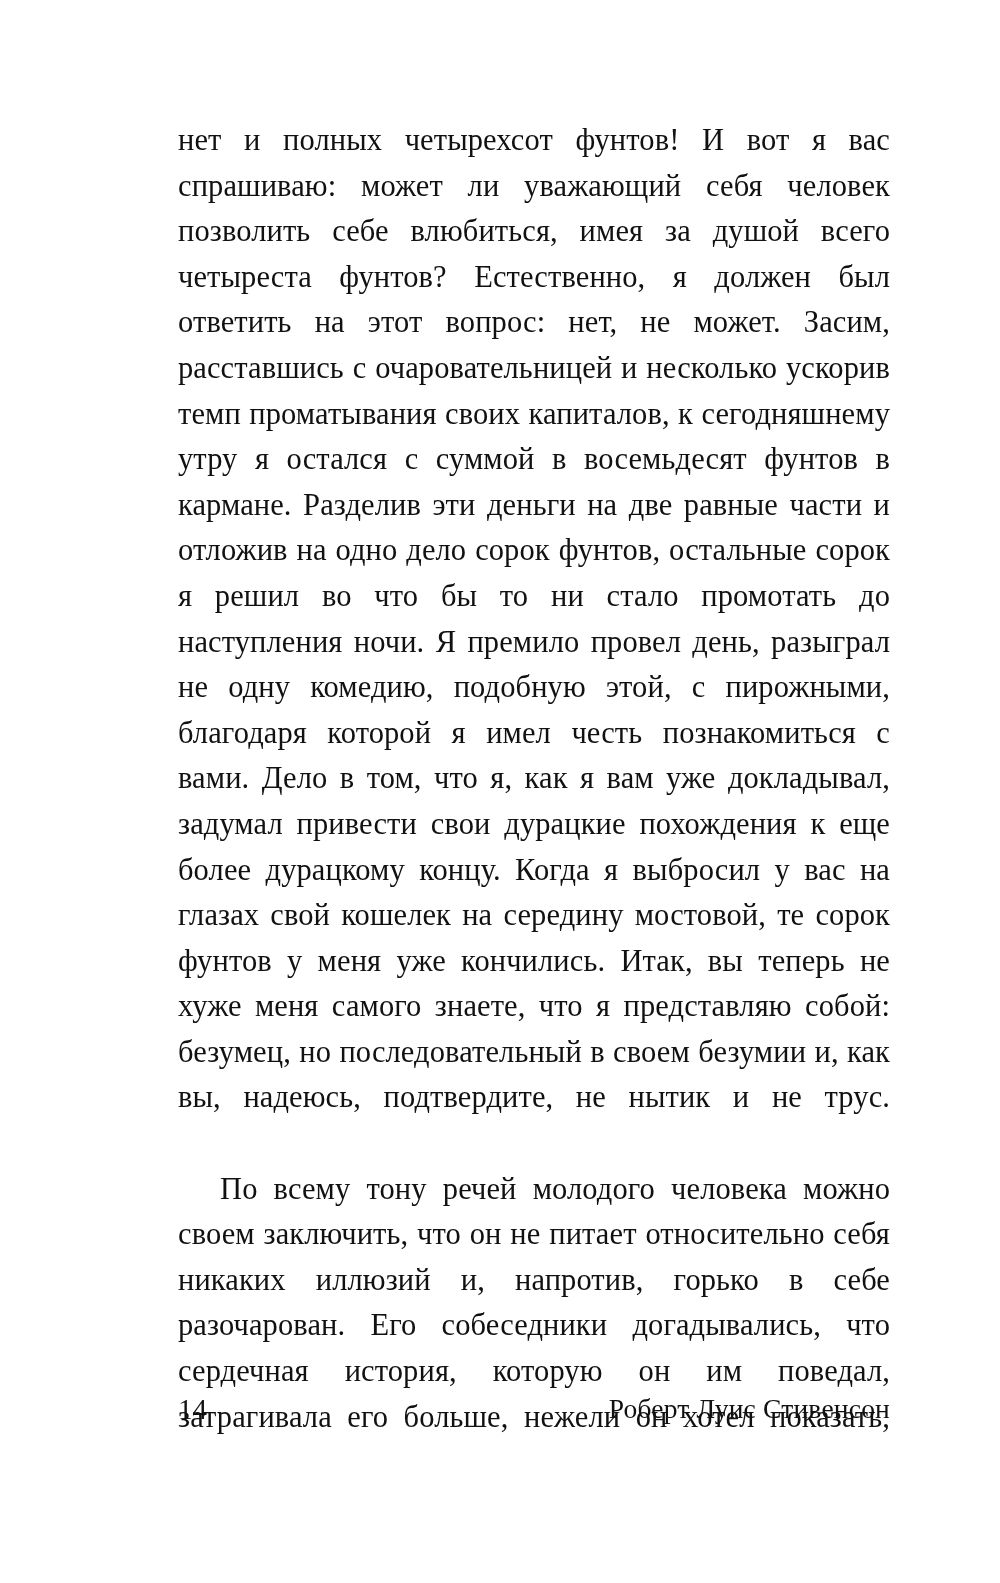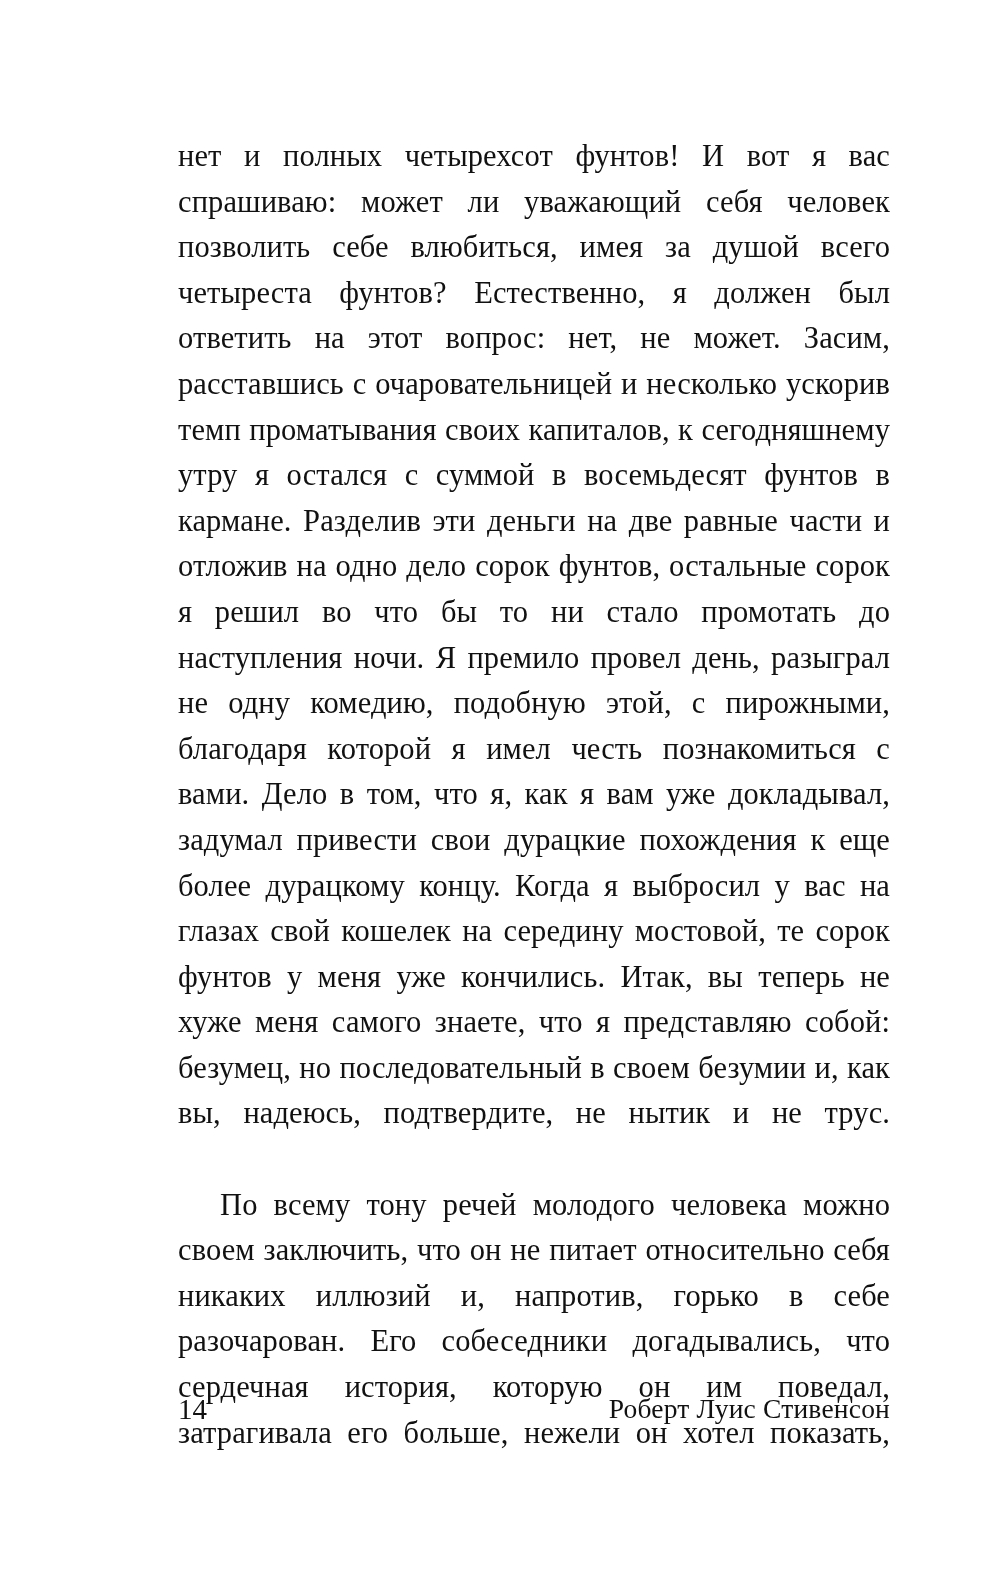--- a/index.html
+++ b/index.html
@@ -21,21 +21,20 @@
     top: 0;
     width: 1000px;
     height: 1583px;
     background: #ffffff;
   }
   .text-block {
     position: absolute;
     left: 178px;
     top: 118px;
     width: 712px;
-    margin-top: 16px;
   }
   .para {
     margin: 0;
     font-size: 30.5px;
     line-height: 45.6px;
     text-align: justify;
     text-justify: inter-word;
     letter-spacing: 0.1px;
     word-spacing: 0.5px;
   }

